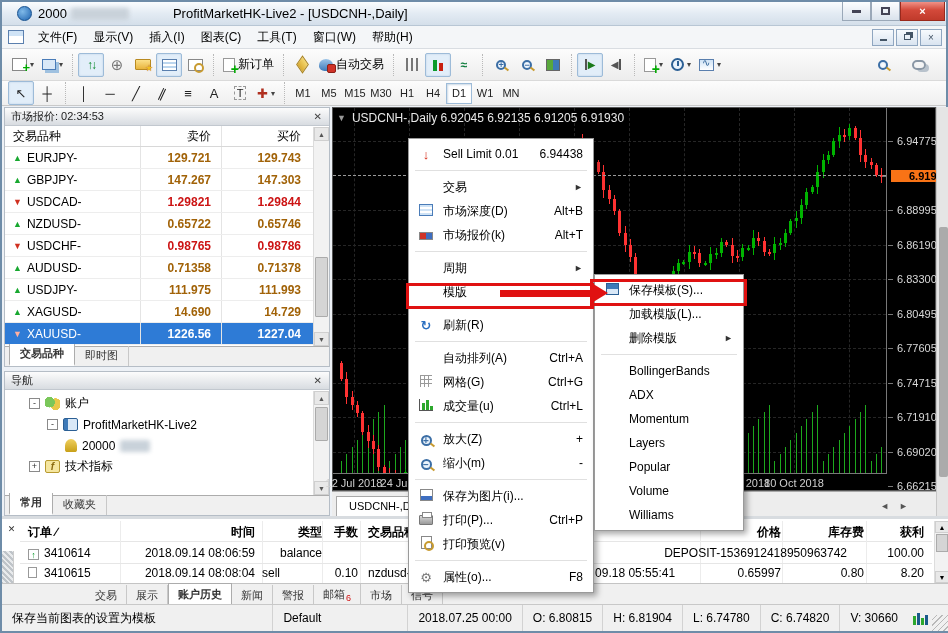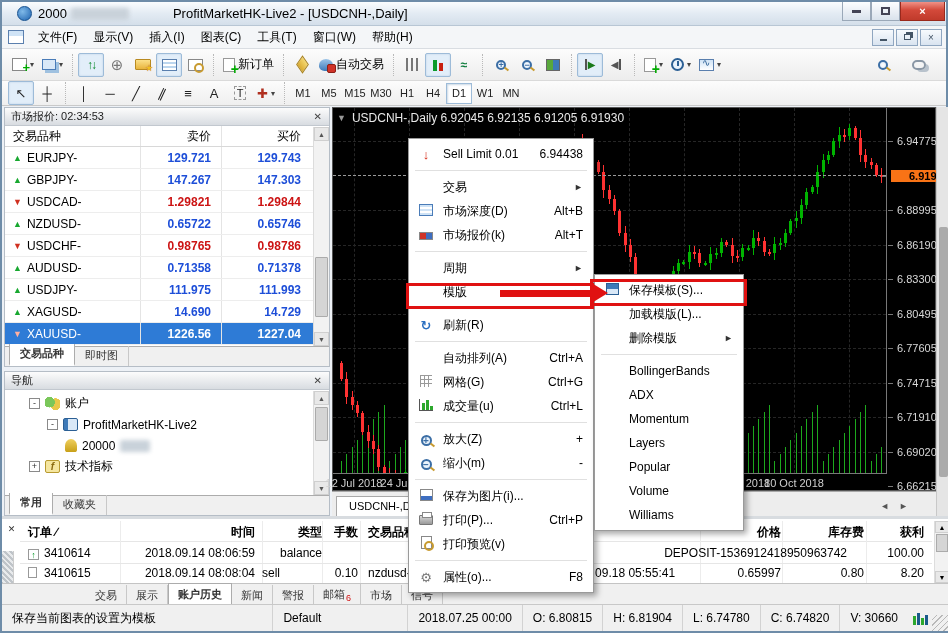--- a/index.html
+++ b/index.html
@@ -75,21 +75,21 @@
   .mw-row{height:22px;display:flex;align-items:center;border-bottom:1px solid #EDEDED;position:relative;}
   .mw-row.selected{background:#2E7BD6;color:#fff;}
   .mw-sym{position:absolute;left:8px;display:flex;align-items:center;gap:5px;}
   .mw-arrow{font-size:9px;}
   .mw-bid{position:absolute;right:118px;width:90px;text-align:right;font-weight:bold;}
   .mw-ask{position:absolute;right:28px;width:90px;text-align:right;font-weight:bold;}
   .mw-colhead .h-sym{position:absolute;left:8px;}
   .mw-colhead .h-bid{position:absolute;right:118px;width:90px;text-align:right;}
   .mw-colhead .h-ask{position:absolute;right:28px;width:90px;text-align:right;}
   .col-div{position:absolute;top:0;bottom:0;width:1px;background:#E4E4E4;}
-  .tone-blue{color:#1d4ed8;} .tone-red{color:#CC1414;} .tone-white{color:#fff;}
+  .tone-blue{color:#a16207;} .tone-red{color:#CC1414;} .tone-white{color:#fff;}
   .tabsbar{position:absolute;left:0;right:0;bottom:0;height:20px;background:#F0F0F0;border-top:1px solid #ACACAC;display:flex;align-items:flex-end;padding-left:4px;font-size:11px;}
   .btab{padding:2px 10px 3px;color:#333;border-right:1px solid #C8C8C8;}
   .btab.active{background:#fff;border:1px solid #ACACAC;border-top:none;margin-top:-1px;font-weight:bold;border-bottom:2px solid #fff;}
   .vscroll{position:absolute;top:0;bottom:0;width:16px;right:0;background:#F2F2F2;border-left:1px solid #DCDCDC;}
   .vscroll .sarr{position:absolute;left:0;right:0;height:14px;display:flex;align-items:center;justify-content:center;font-size:7px;color:#555;background:#E8E8E8;border:1px solid #CFCFCF;}
   .vscroll .sthumb{position:absolute;left:1px;right:1px;background:#D5D5D5;border:1px solid #ABABAB;border-radius:1px;}
 
   
   .nav-row{height:21px;display:flex;align-items:center;gap:5px;}
   .nav-exp{width:11px;height:11px;border:1px solid #8A8A8A;background:#fff;font-size:9px;line-height:9px;text-align:center;color:#333;flex:0 0 auto;}

